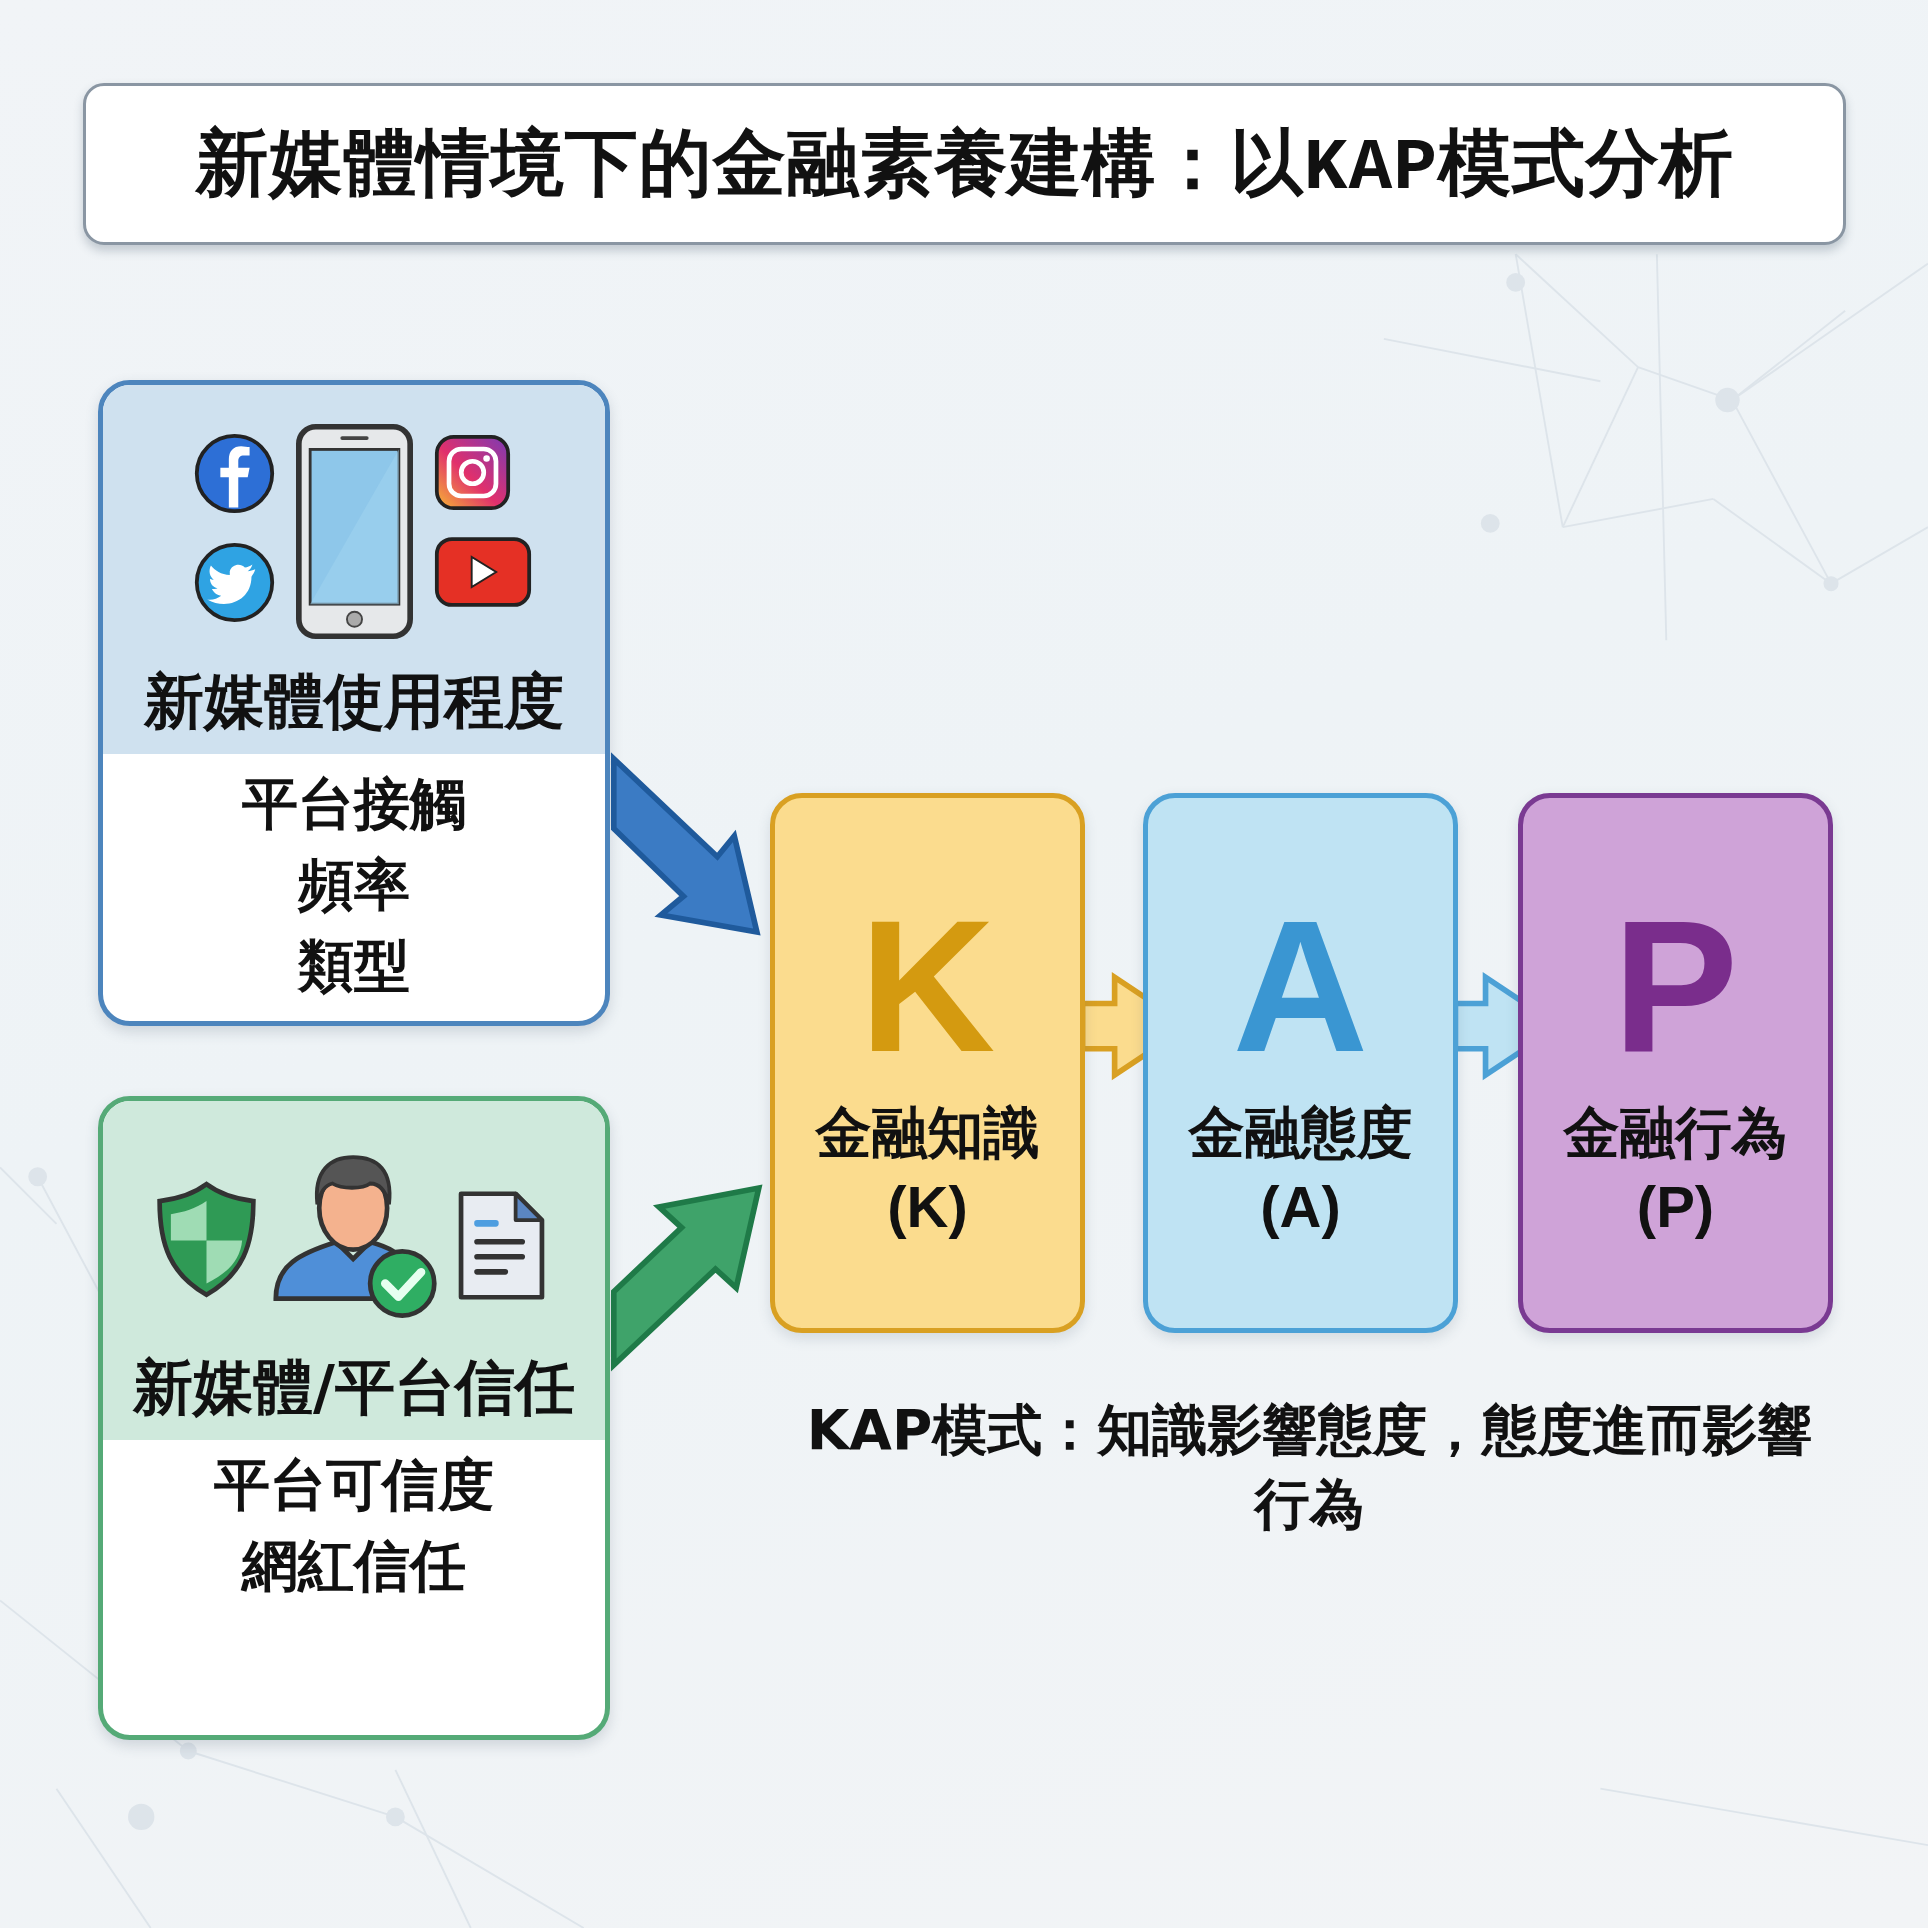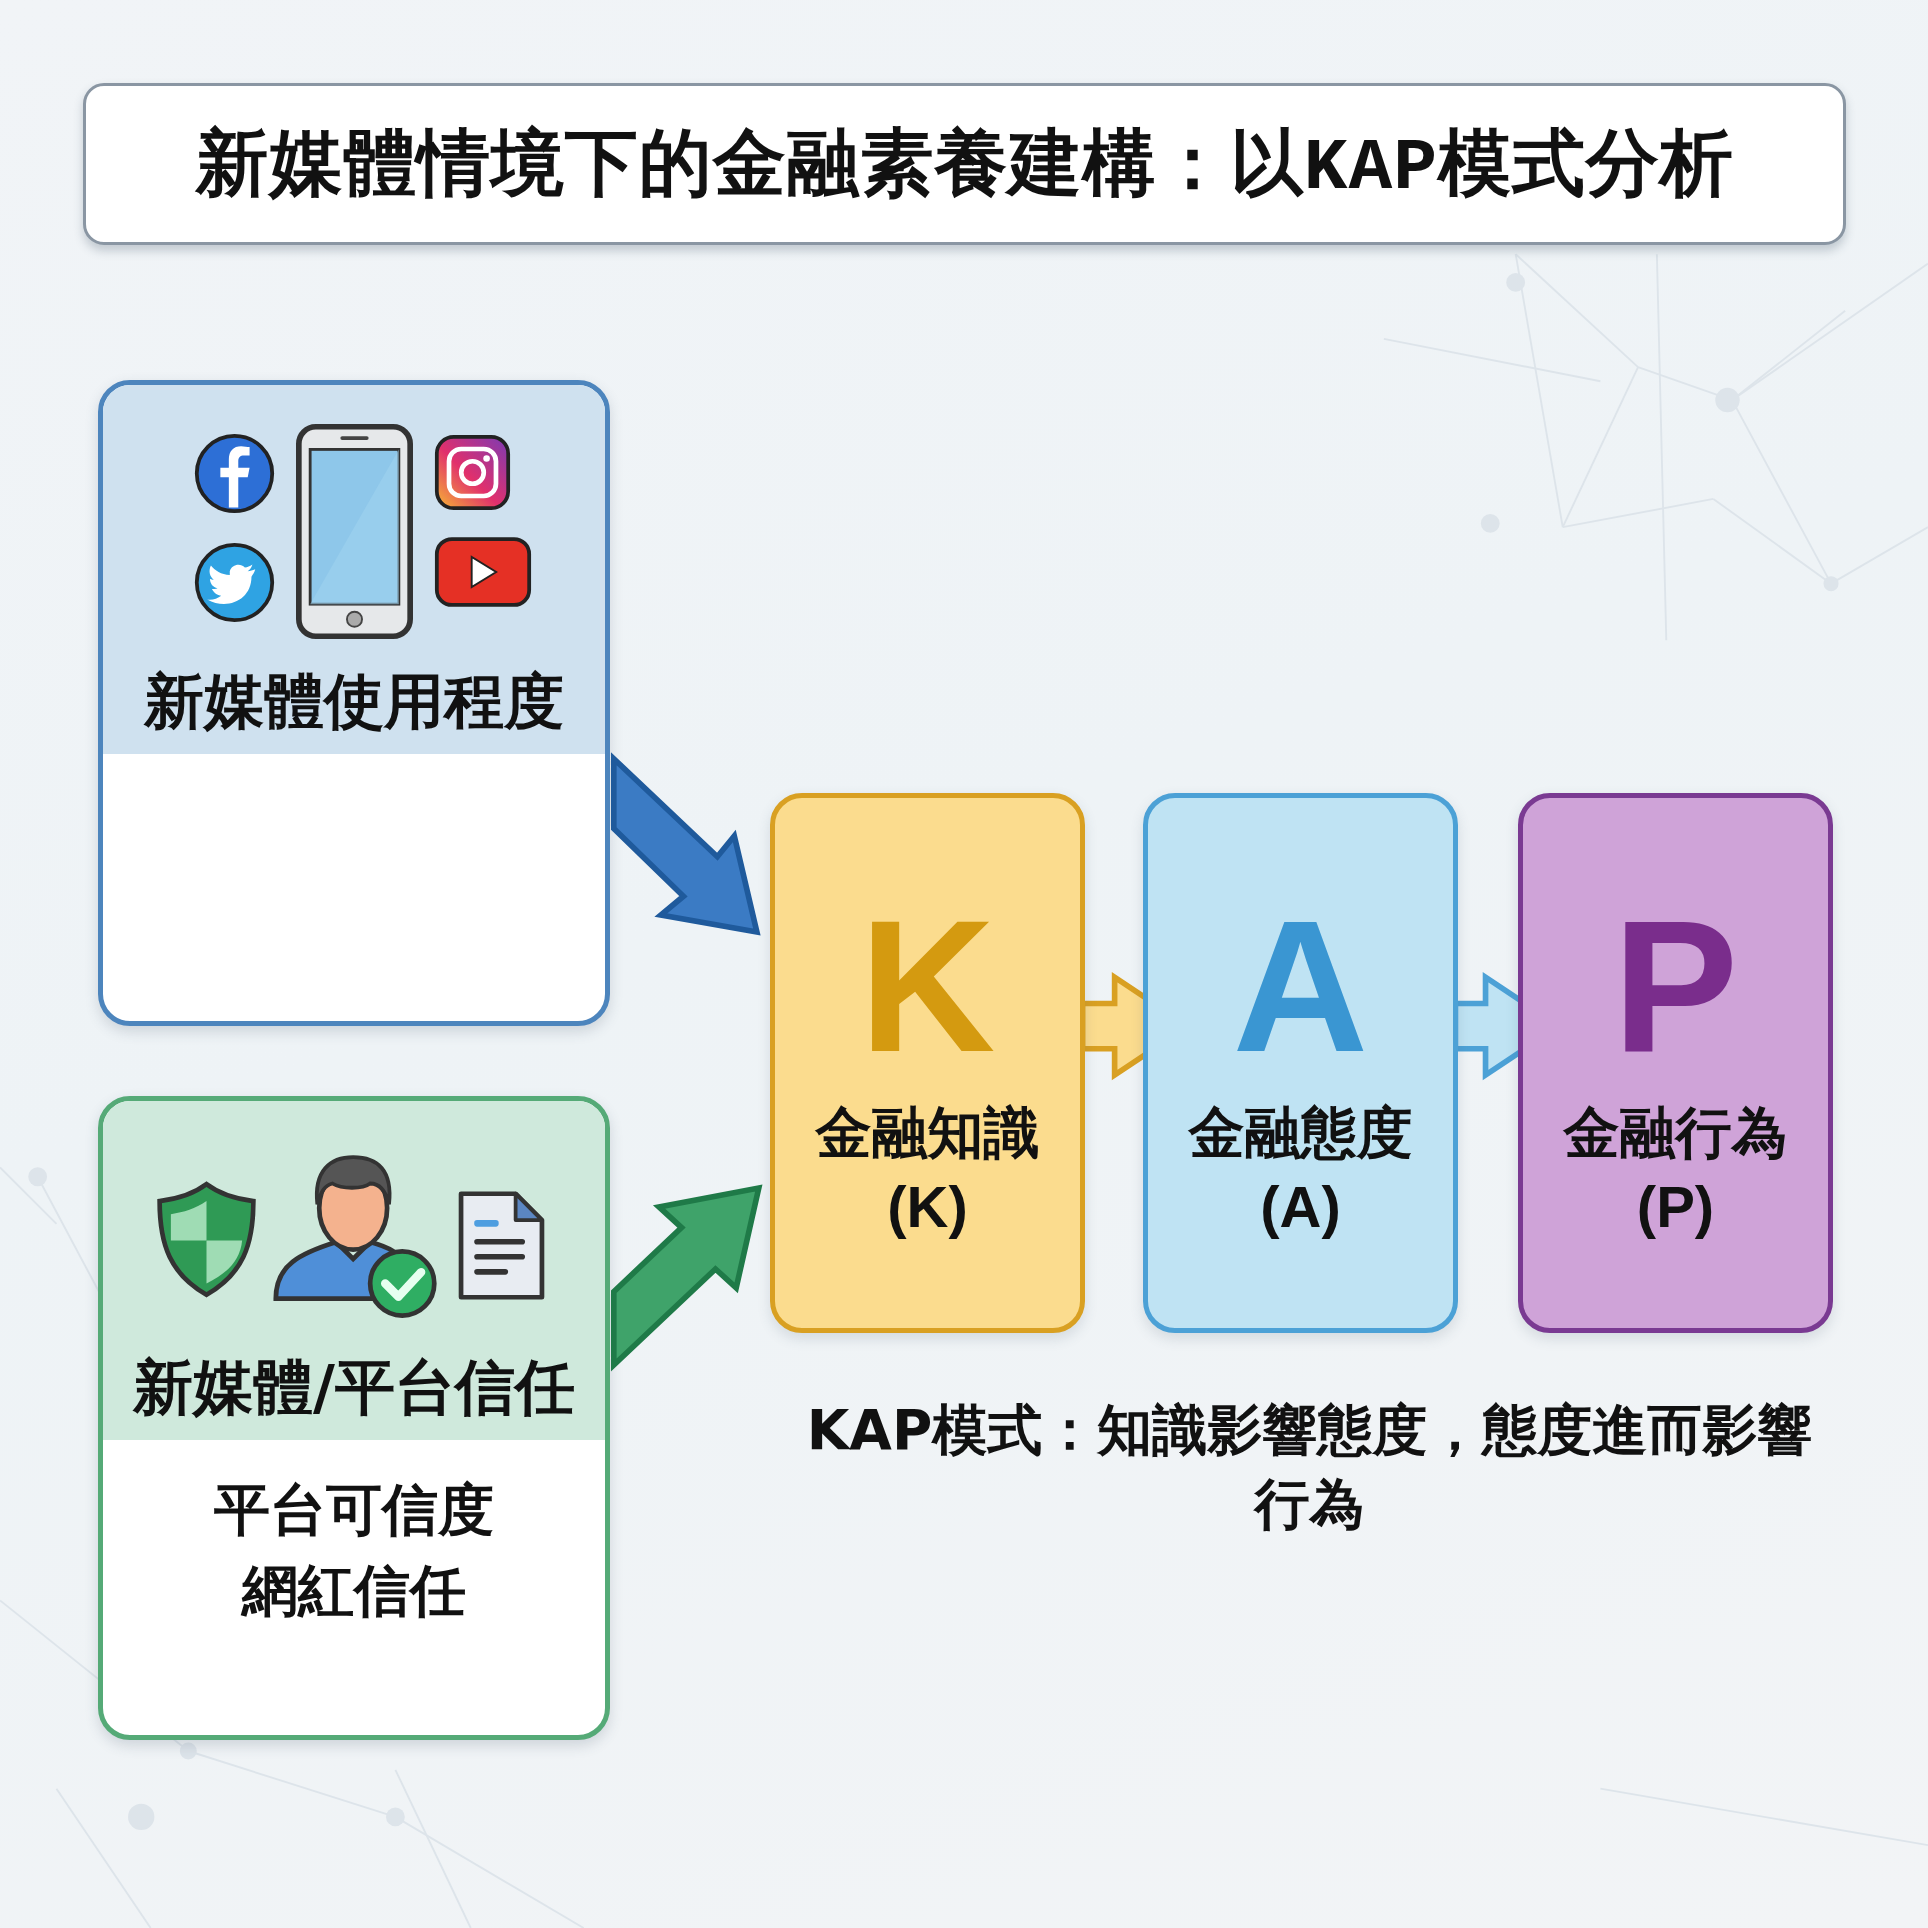--- a/index.html
+++ b/index.html
@@ -140,20 +140,25 @@
       <circle cx="41" cy="41" r="12" fill="none" stroke="#fff" stroke-width="5"></circle>
       <circle cx="56" cy="26" r="3.5" fill="#fff"></circle>
     </svg>
 
     <svg class="icon" style="left:331px;top:151px;" width="98" height="72" viewBox="0 0 104 76">
       <rect x="3" y="3" width="98" height="70" rx="16" fill="#e53025" stroke="#222" stroke-width="4"></rect>
       <polygon points="40,22 40,54 66,38" fill="#fff" stroke="#222" stroke-width="2"></polygon>
     </svg>
     <div class="panel-heading">新媒體使用程度</div>
   </div>
+  <div class="panel-list">
+    <div class="item">平台接觸</div>
+    <div class="item">頻率</div>
+    <div class="item">類型</div>
+  </div>
 </div>
 
 <div class="panel panel-green">
   <div class="panel-top">
 
     <svg class="icon" style="left:51px;top:79px;" width="105" height="119" viewBox="0 0 112 126">
       <path d="M56 4 C40 16 24 20 6 22 C6 70 18 100 56 122 C94 100 106 70 106 22 C88 20 72 16 56 4 Z" fill="#2f9a55" stroke="#333" stroke-width="5"></path>
       <path d="M56 22 L56 64 L18 64 C18 46 18 40 18 36 C32 34 44 30 56 22 Z" fill="#9fdcb4"></path>
       <path d="M56 64 L94 64 C92 84 80 98 56 110 Z" fill="#9fdcb4"></path>
     </svg>
@@ -169,21 +174,21 @@
     <svg class="icon" style="left:354px;top:89px;" width="89" height="111" viewBox="0 0 94 118">
       <path d="M4 4 H62 L90 32 V114 H4 Z" fill="#e8ecf2" stroke="#333" stroke-width="5" stroke-linejoin="round"></path>
       <path d="M62 4 V32 H90 Z" fill="#5b86c2" stroke="#333" stroke-width="4" stroke-linejoin="round"></path>
       <rect x="18" y="32" width="26" height="7" rx="3" fill="#4e9ee0"></rect>
       <rect x="18" y="52" width="54" height="6" rx="3" fill="#333"></rect>
       <rect x="18" y="68" width="54" height="6" rx="3" fill="#333"></rect>
       <rect x="18" y="84" width="36" height="6" rx="3" fill="#333"></rect>
     </svg>
     <div class="panel-heading">新媒體/平台信任</div>
   </div>
-  <div class="panel-list" style="padding-top:29px;">
+  <div class="panel-list" style="padding-top:4px;">
     <div class="item">平台可信度</div>
     <div class="item">網紅信任</div>
   </div>
 </div>
 
 <svg class="arrows" viewBox="0 0 2048 2048">
 
   <g>
     <polygon points="652,806 762,910 780,888 804,990 702,972 726,952 652,880" fill="#3b7bc4" stroke="#1f5a9c" stroke-width="6" stroke-linejoin="miter"></polygon>
   </g>

